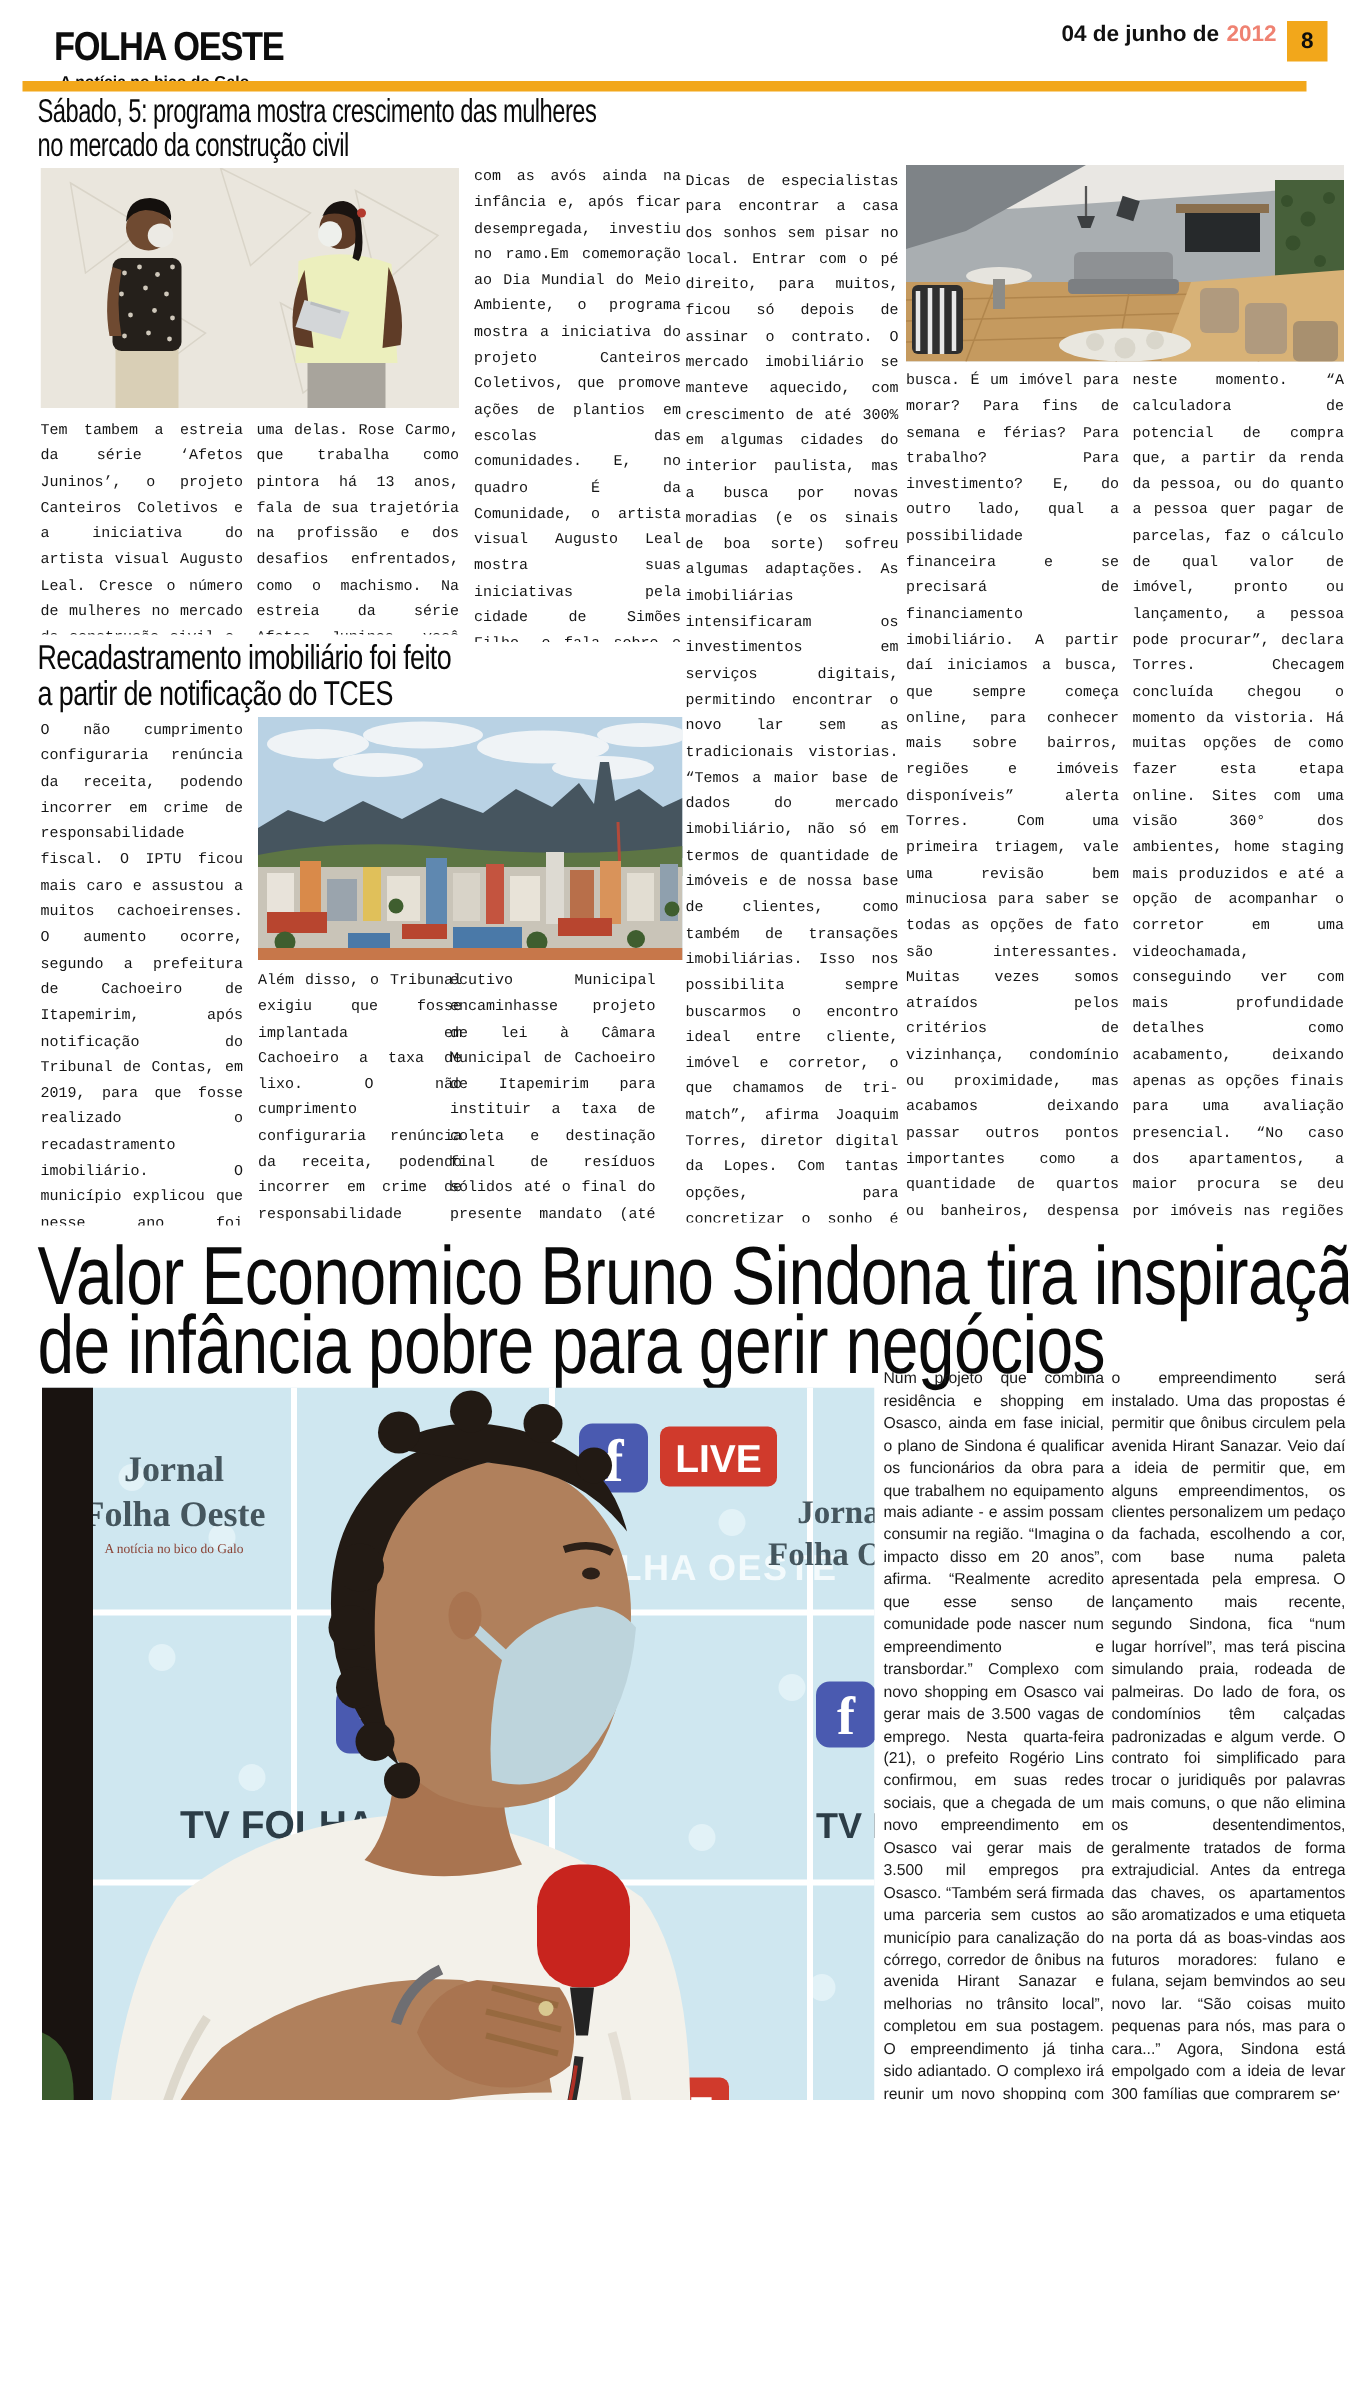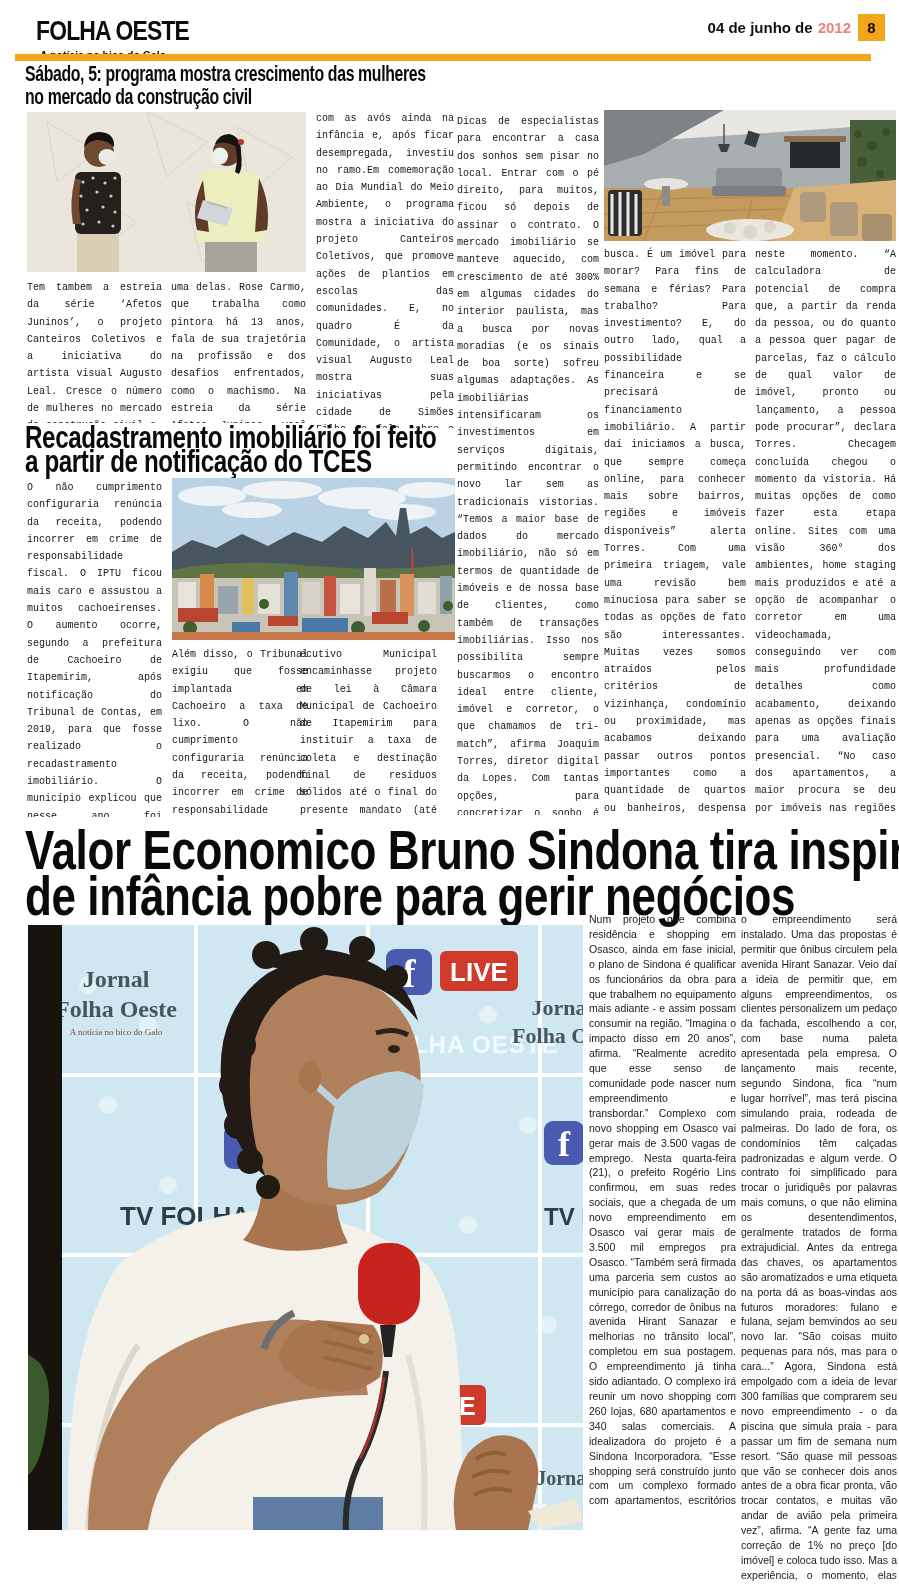--- a/index.html
+++ b/index.html
@@ -1,37 +1,37 @@
 <!DOCTYPE html>
 <html><head>
 <meta charset="utf-8">
 <style>
   html,body{margin:0;padding:0;background:#fff;}
-  .page{position:relative;width:899px;height:1587px;background:#fff;overflow:hidden;
+  .page{position:relative;width:899px;height:1400px;background:#fff;overflow:hidden;
         font-family:"Liberation Serif",serif;color:#111;border-radius:19px;}
   
   .masthead{position:absolute;left:36px;top:16px;right:14px;height:40px;}
   .logo{font-family:"Liberation Sans",sans-serif;font-weight:bold;font-size:27px;
         letter-spacing:-1px;color:#0d0d0d;transform:scaleX(.85);transform-origin:0 50%;
         white-space:nowrap;}
   .tagline{font-family:"Liberation Sans",sans-serif;font-weight:bold;font-size:10.5px;
         color:#0d0d0d;margin-top:2px;margin-left:4px;}
-  .date-block{position:absolute;right:14px;top:14px;display:flex;align-items:center;
+  .date-block{position:absolute;right:14px;top:14px;display:flex;
         font-family:"Liberation Sans",sans-serif;font-weight:bold;font-size:15px;}
   .date-year{margin-left:5px;}
   .page-box{display:inline-flex;align-items:center;justify-content:center;
         width:27px;height:27px;margin-left:7px;font-size:15px;color:#0d0d0d;}
   .accent-bar{position:absolute;left:15px;top:54px;width:856px;height:7px;}
   
   .headline{position:absolute;overflow:visible;color:#0a0a0a;
-        font-family:"Liberation Sans",sans-serif;font-weight:bold;}
+        font-family:"Liberation Sans",sans-serif;font-weight:normal;}
   .hl-line{display:block;white-space:nowrap;transform-origin:0 50%;letter-spacing:-.5px;}
   .hl-sm{font-size:22px;line-height:22.5px;}
   .hl-sm .hl-line{transform:scaleX(.72);}
-  .hl-md{font-size:31px;line-height:24px;}
+  .hl-md{font-size:23px;line-height:24px;}
   .hl-md .hl-line{transform:scaleX(.78);}
   .hl-lg{font-size:55px;line-height:46px;}
   .hl-lg .hl-line{transform:scaleX(.80);}
   
   .scol{position:absolute;font-family:Liberation Mono, monospace;font-size:10px;
         line-height:17.3px;text-align:justify;overflow:hidden;color:#151515;}
   .a4col{position:absolute;font-family:"Liberation Sans",sans-serif;font-size:10.5px;
         line-height:14.9px;text-align:justify;overflow:hidden;color:#1a1a1a;}
   .src{text-align:right;margin-top:0;}
   .photo{position:absolute;display:block;}

